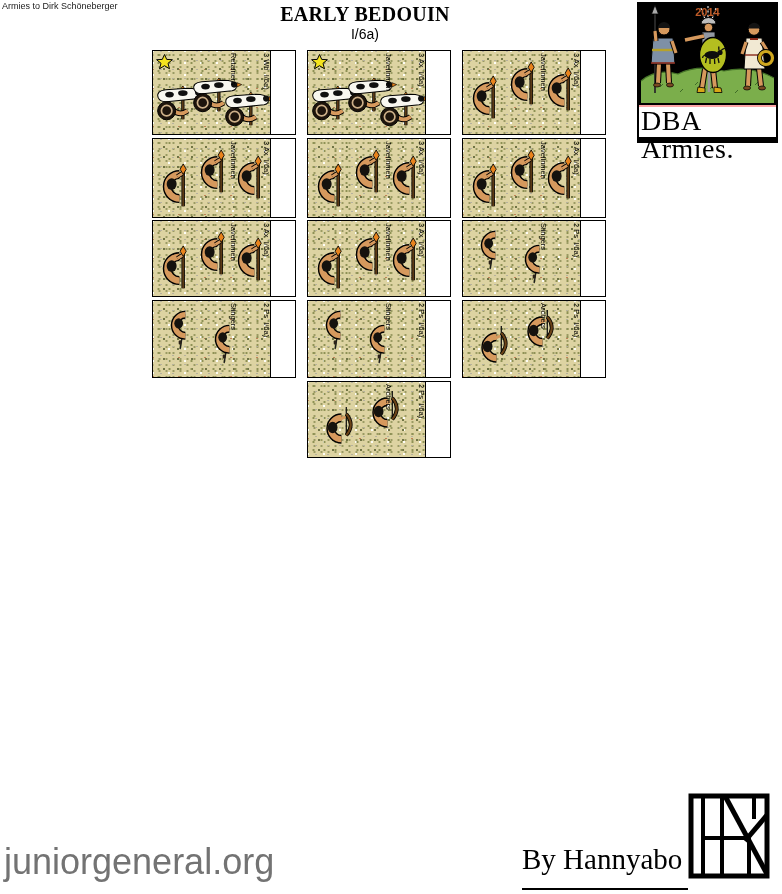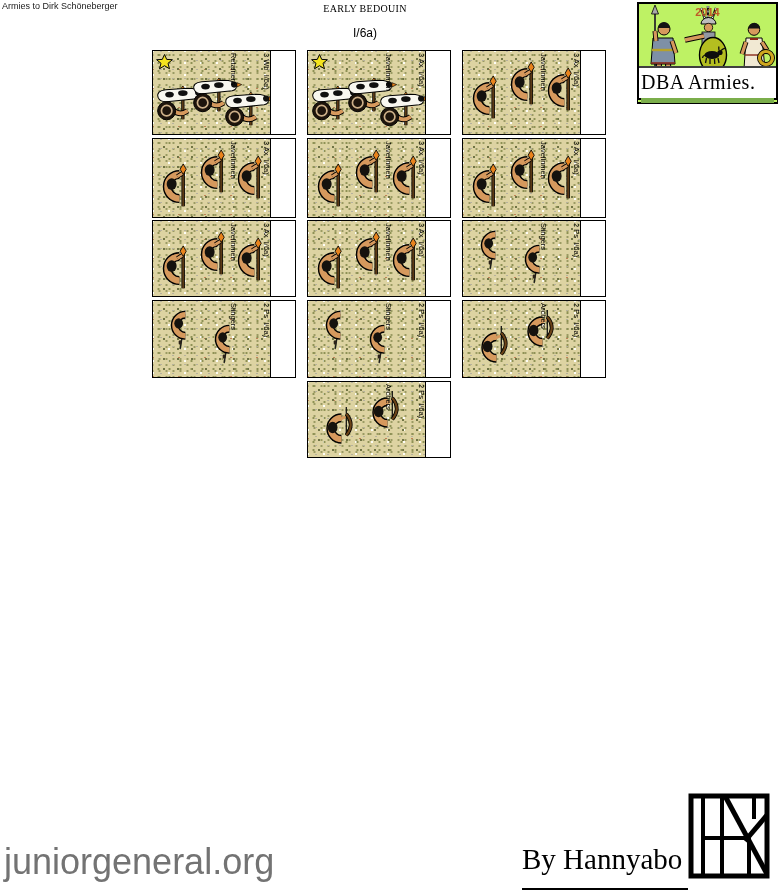--- a/index.html
+++ b/index.html
@@ -2,31 +2,31 @@
 <html><head>
 <meta charset="utf-8">
 <style>
   html,body{margin:0;padding:0}
   body{
     width:782px;height:894px;position:relative;overflow:hidden;background:#fff;
     font-family:"Liberation Sans",sans-serif;color:#000;
   }
   .credit{position:absolute;left:2px;top:1px;font-size:9px;color:#1a1a1a}
   .title-wrap{position:absolute;left:165px;top:3px;width:400px;text-align:center}
-  .title{font-family:"Liberation Serif",serif;font-weight:normal;font-size:10px;letter-spacing:.3px}
-  .subtitle{font-size:12px;margin-top:12px}
+  .title{font-family:"Liberation Serif",serif;font-weight:bold;font-size:20px;letter-spacing:.3px}
+  .subtitle{font-size:14px;margin-top:0}
 
   
-  .brand-box{position:absolute;left:637px;top:2px;width:141px;height:102px;background:#bef264;
+  .brand-box{position:absolute;left:637px;top:2px;width:141px;height:141px;background:#000000;
     border:2px solid #000;border-bottom:6px double #000;box-sizing:border-box}
   .brand-year{position:absolute;top:2px;left:0;right:0;text-align:center;font-weight:bold;
     font-size:11px;color:#bf5b28;z-index:2}
   .brand-art{position:absolute;left:1px;top:1px;width:135px;height:99px}
-  .brand-caption{position:absolute;left:0;right:0;bottom:0;height:30px;border-top:2px solid #404040;
-    font-family:"Liberation Serif",serif;font-size:20px;line-height:28px;padding-left:2px;
+  .brand-caption{position:absolute;left:0;right:0;bottom:0;height:30px;border-top:2px solid #fca5a5;
+    font-family:"Liberation Serif",serif;font-size:28px;line-height:28px;padding-left:2px;
     letter-spacing:.5px;background:#fff}
 
   
   .card{position:absolute;border:1.5px solid #000;display:flex;box-sizing:border-box;background:#fff}
   .sand{flex:1;position:relative;overflow:hidden;background-color:#ddd3a2;
     background-image:
       radial-gradient(#8e9155 1px, transparent 1.4px),
       radial-gradient(#707445 1px, transparent 1.4px),
       radial-gradient(#fdfdf6 1px, transparent 1.4px),
       radial-gradient(#b6b19e 1px, transparent 1.4px),

